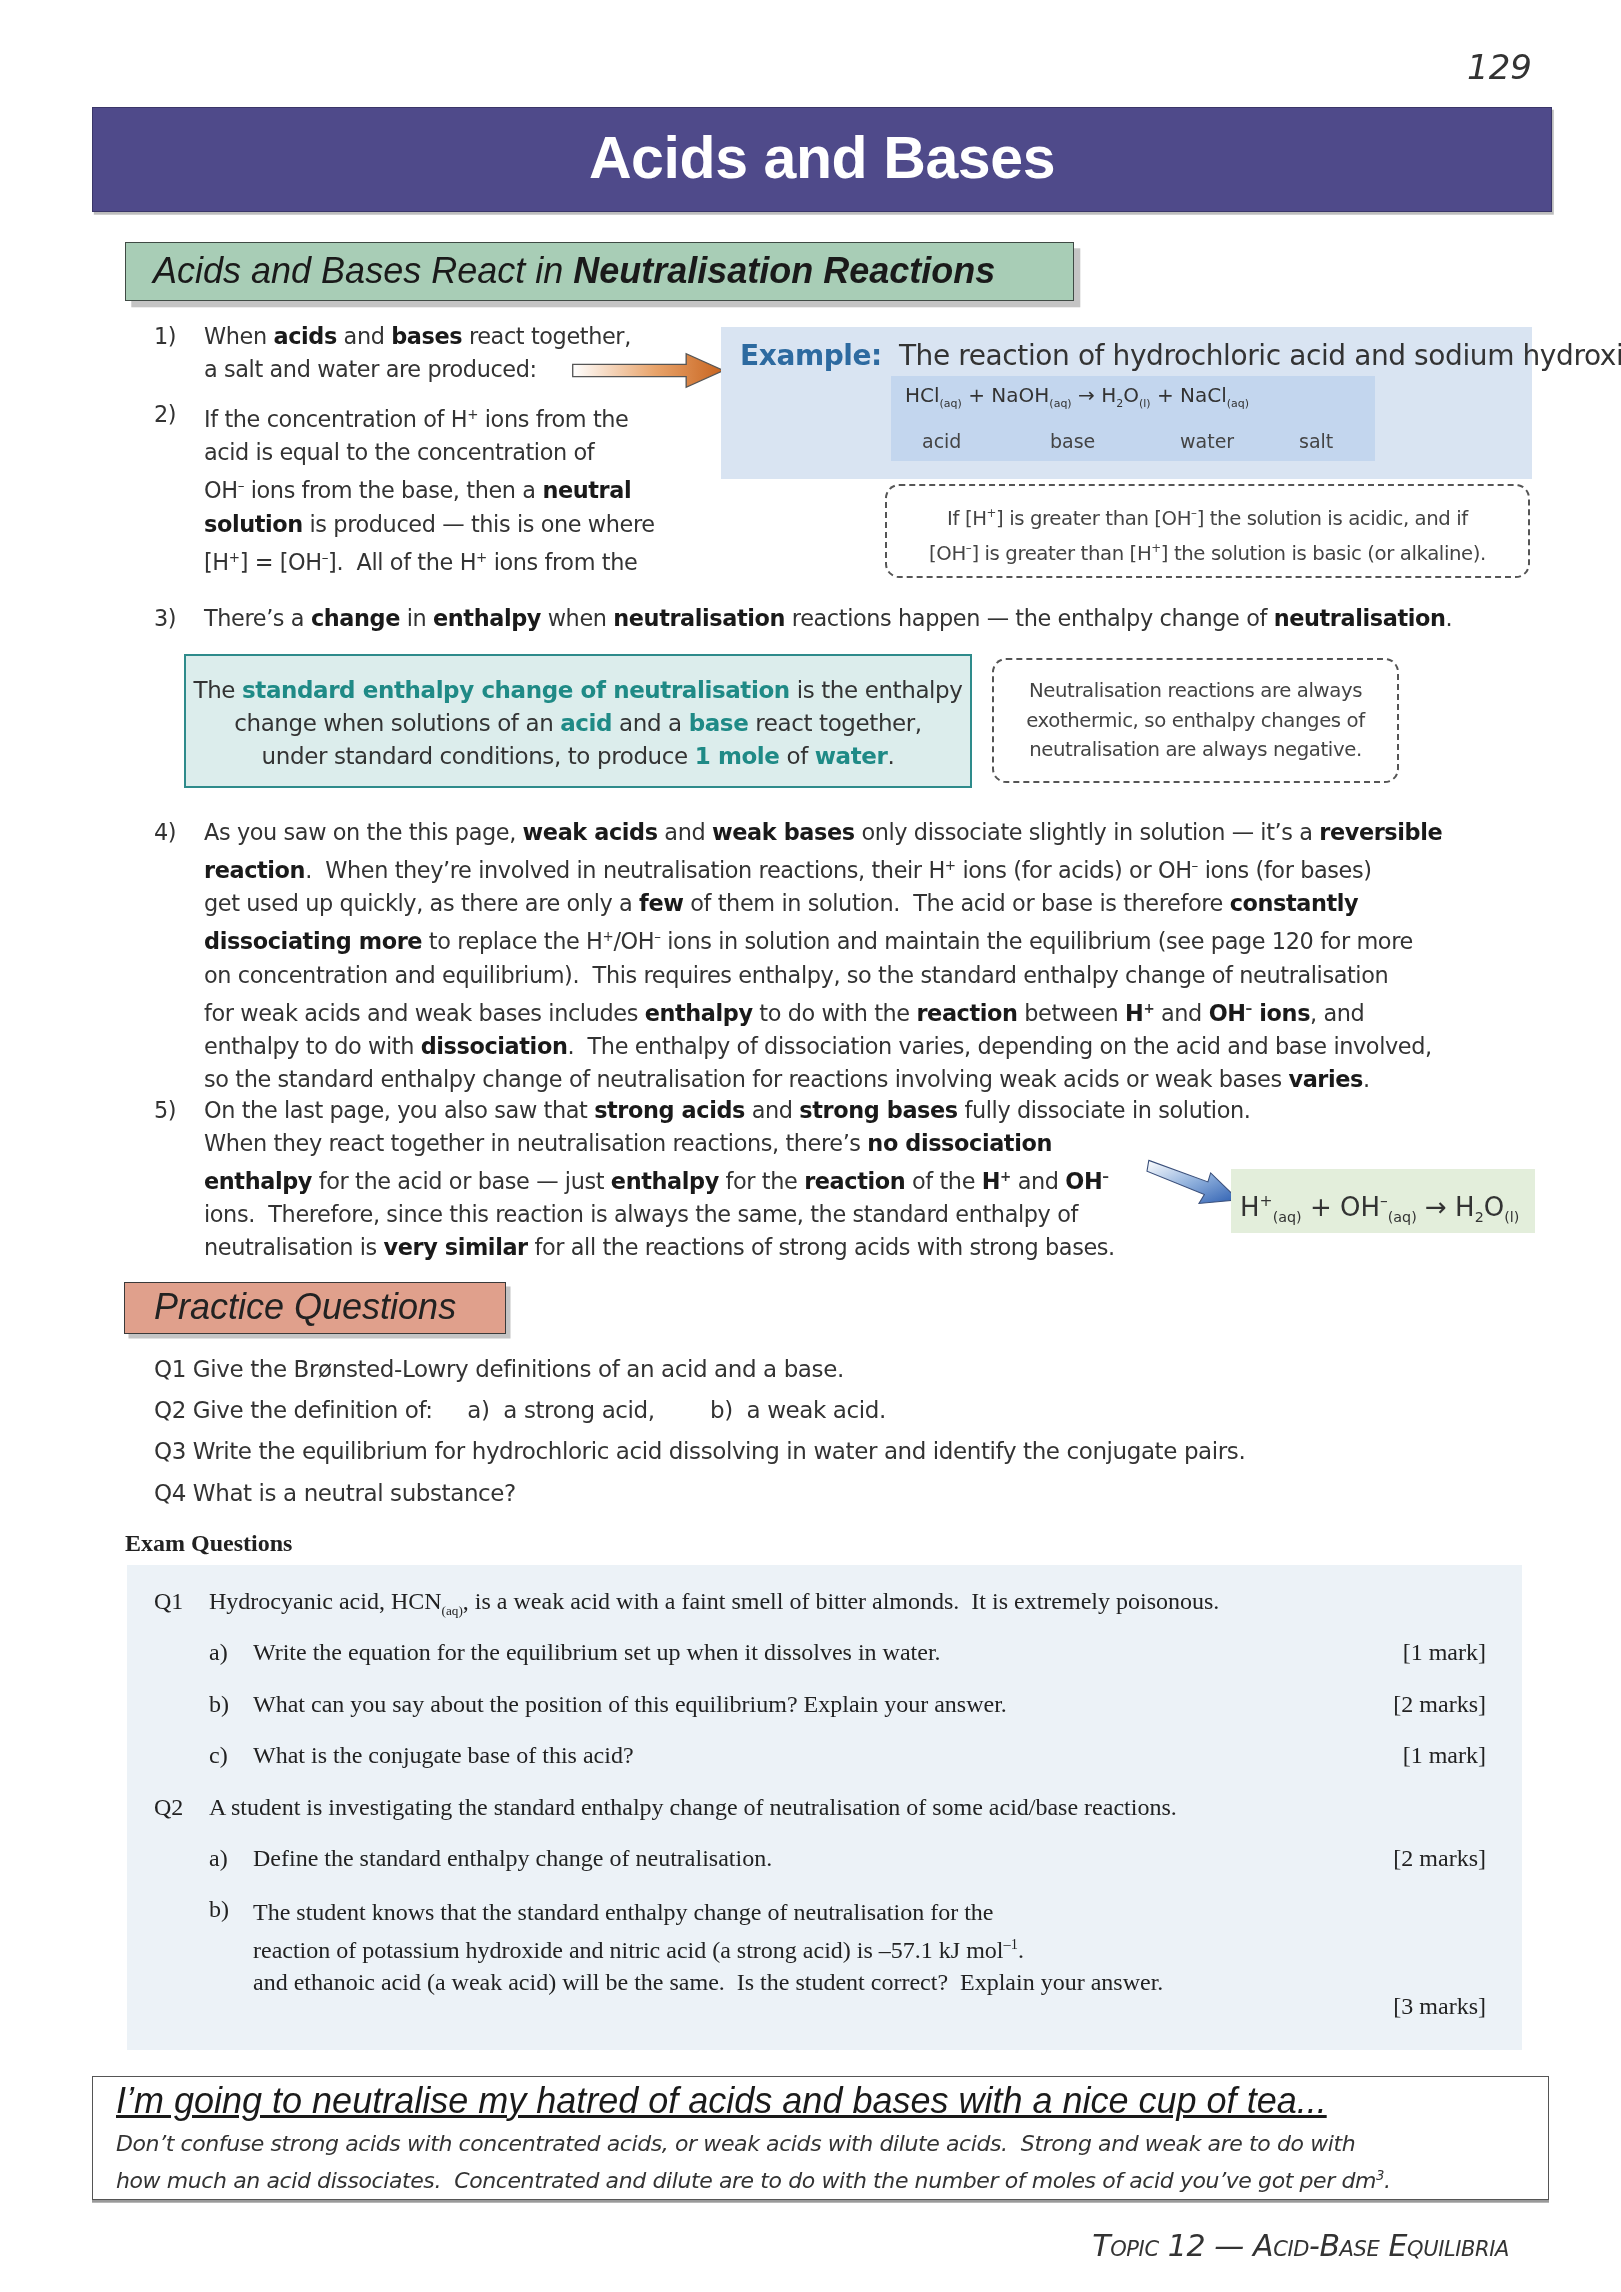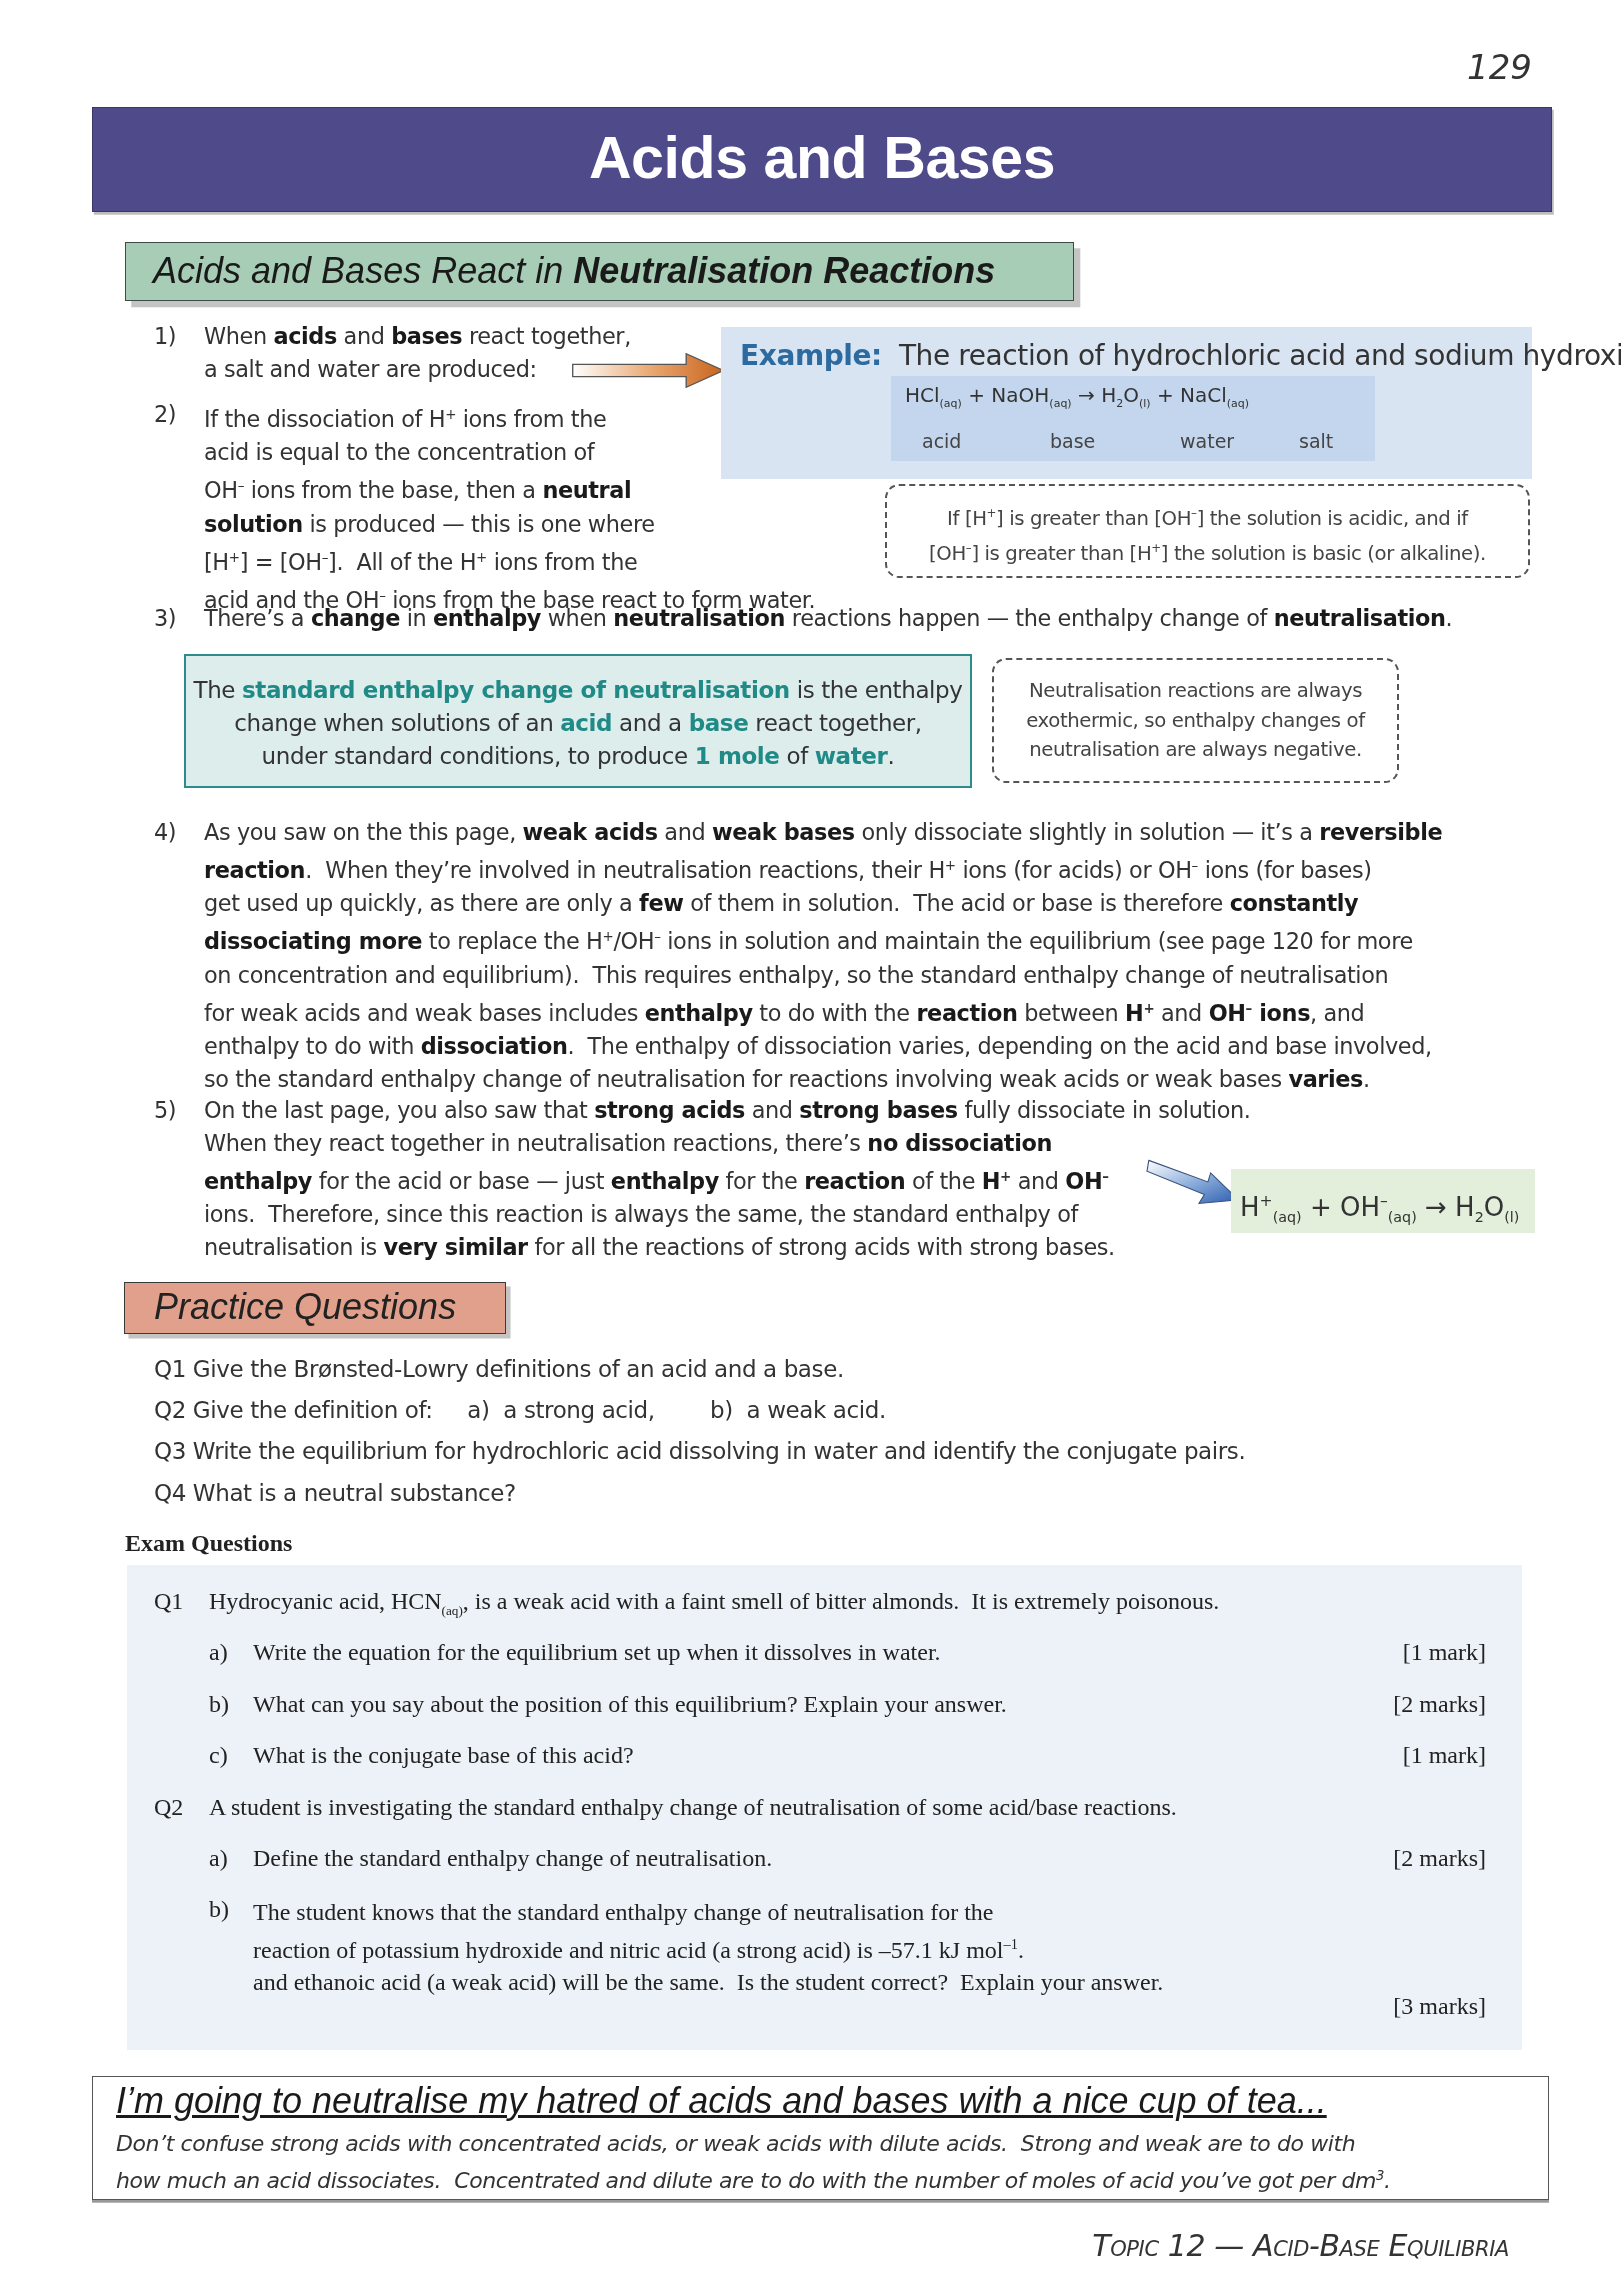--- a/index.html
+++ b/index.html
@@ -76,26 +76,25 @@
       <stop offset="0" stop-color="#ffffff"></stop>
       <stop offset="0.55" stop-color="#e8a36a"></stop>
       <stop offset="1" stop-color="#c8641f"></stop>
     </linearGradient>
   </defs>
   <path d="M2,15 L130,15 L130,3 L172,22 L130,41 L130,29 L2,29 Z" fill="url(#og)" stroke="#555" stroke-width="1.5"></path>
 </svg>
 
 <div class="abs body-txt num" style="left:154px;top:398px;">2)</div>
 <div class="abs body-txt rich" style="left:204px;top:398px;">
-    <div style="white-space: nowrap;"><span style="white-space: pre;">If the dissociation of H</span><sup style="font-size: 0.6em; white-space: pre;">+</sup><span style="white-space: pre;"> ions from the</span></div>
+    <div style="white-space: nowrap;"><span style="white-space: pre;">If the concentration of H</span><sup style="font-size: 0.6em; white-space: pre;">+</sup><span style="white-space: pre;"> ions from the</span></div>
     <div style="white-space: nowrap;"><span style="white-space: pre;">acid is equal to the concentration of</span></div>
     <div style="white-space: nowrap;"><span style="white-space: pre;">OH</span><sup style="font-size: 0.6em; white-space: pre;">–</sup><span style="white-space: pre;"> ions from the base, then a </span><b style="white-space: pre;">neutral</b></div>
     <div style="white-space: nowrap;"><b style="white-space: pre;">solution</b><span style="white-space: pre;"> is produced — this is one where</span></div>
     <div style="white-space: nowrap;"><span style="white-space: pre;">[H</span><sup style="font-size: 0.6em; white-space: pre;">+</sup><span style="white-space: pre;">] = [OH</span><sup style="font-size: 0.6em; white-space: pre;">–</sup><span style="white-space: pre;">].  All of the H</span><sup style="font-size: 0.6em; white-space: pre;">+</sup><span style="white-space: pre;"> ions from the</span></div>
-    <div style="white-space: nowrap;"><span style="white-space: pre;">acid and the OH</span><sup style="font-size: 0.6em; white-space: pre;">–</sup><span style="white-space: pre;"> ions from the base react to form water.</span></div>
   </div>
 
 <div class="abs example-box"></div>
 <div class="abs body-txt" style="left:740px;top:339px;font-size:28px;white-space:nowrap;">
   <span class="example-label">Example:</span>&nbsp;
   <span>The reaction of hydrochloric acid and sodium hydroxide.</span>
 </div>
 <div class="abs eq-box"></div>
 <div class="abs eq-line rich-inline" style="left:905px;top:383px;"><span style="white-space: pre;">HCl</span><sub style="font-size: 0.55em; white-space: pre;">(aq)</sub><span style="white-space: pre;"> + NaOH</span><sub style="font-size: 0.55em; white-space: pre;">(aq)</sub><span style="white-space: pre;"> → H</span><sub style="font-size: 0.55em; white-space: pre;">2</sub><span style="white-space: pre;">O</span><sub style="font-size: 0.55em; white-space: pre;">(l)</sub><span style="white-space: pre;"> + NaCl</span><sub style="font-size: 0.55em; white-space: pre;">(aq)</sub></div>
 <div class="abs eq-labels" style="left:922px;top:430px;">acid</div>

